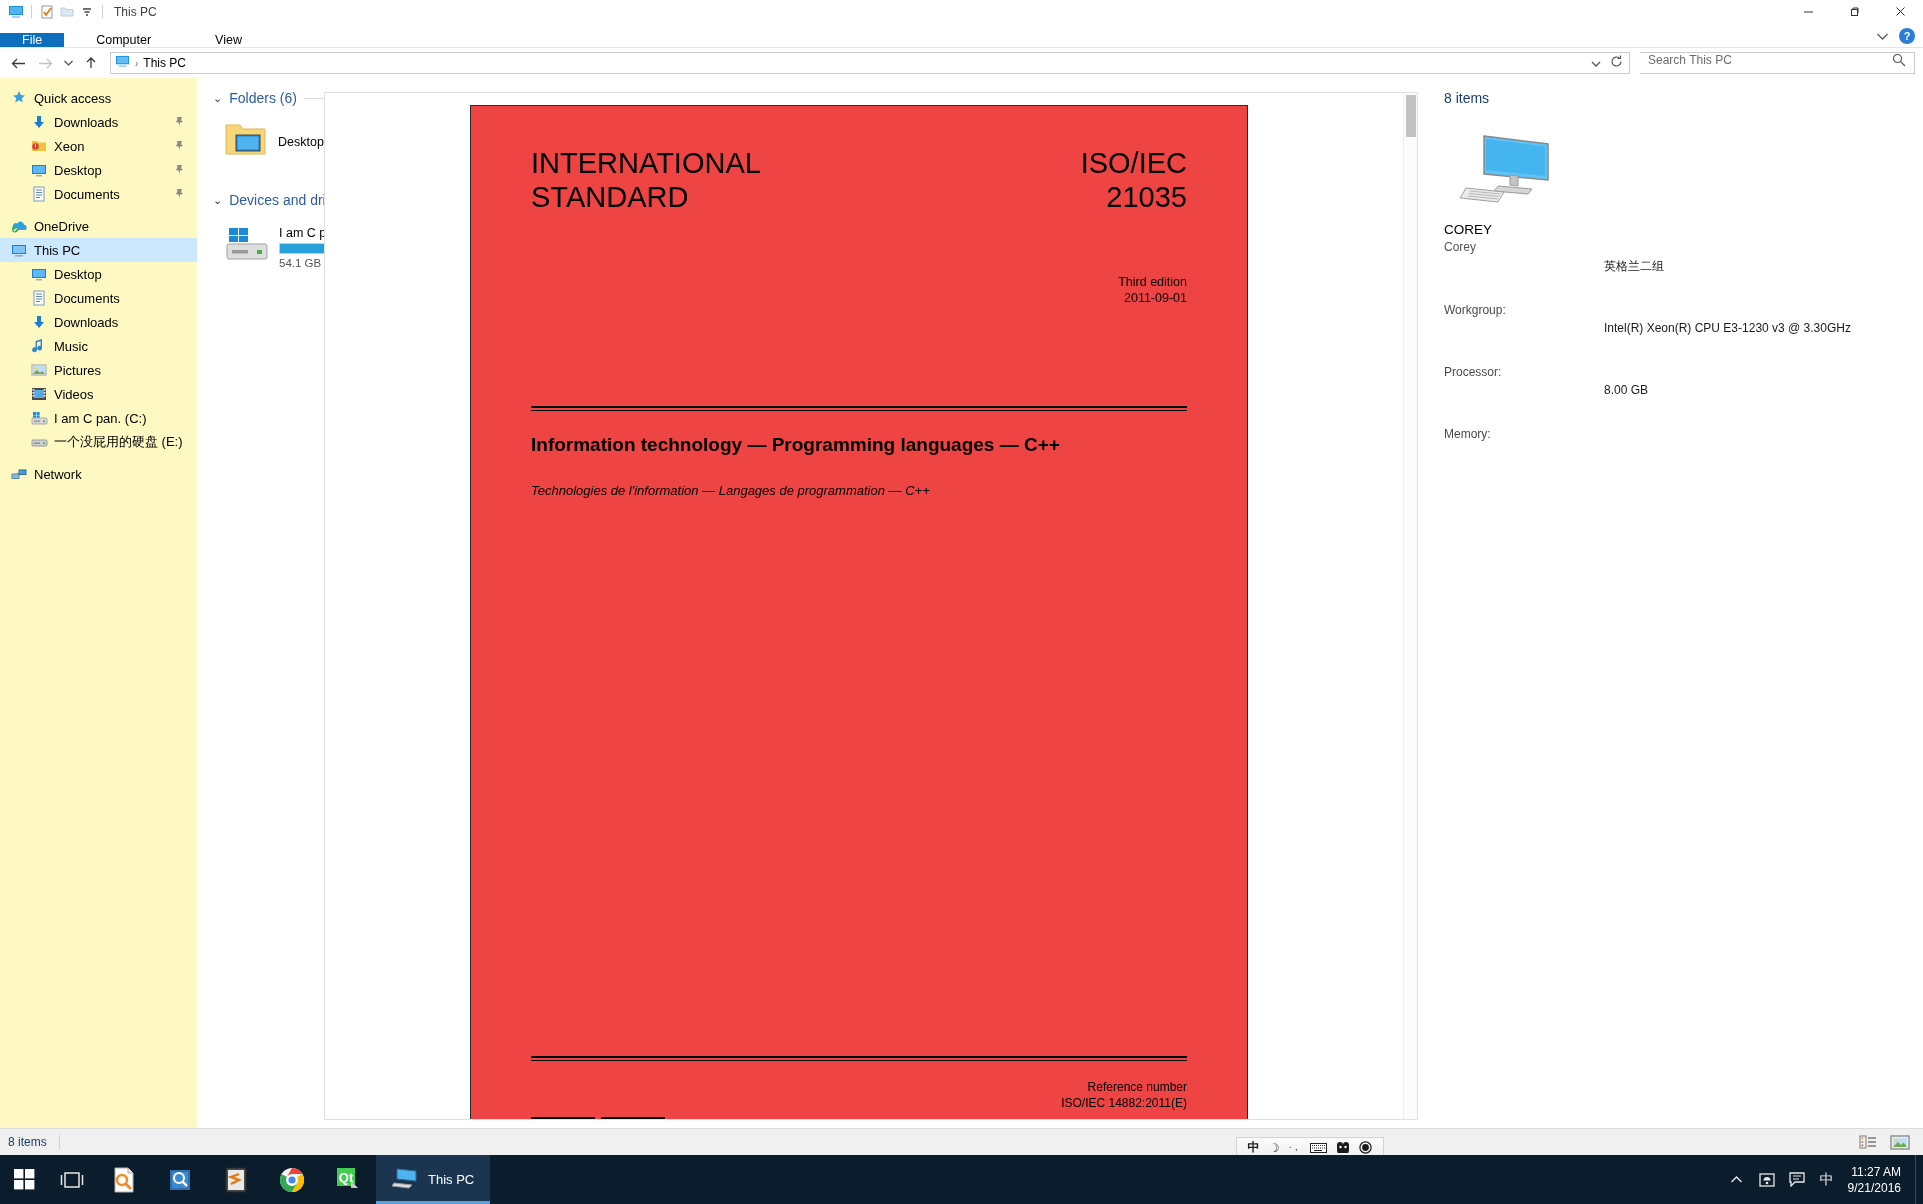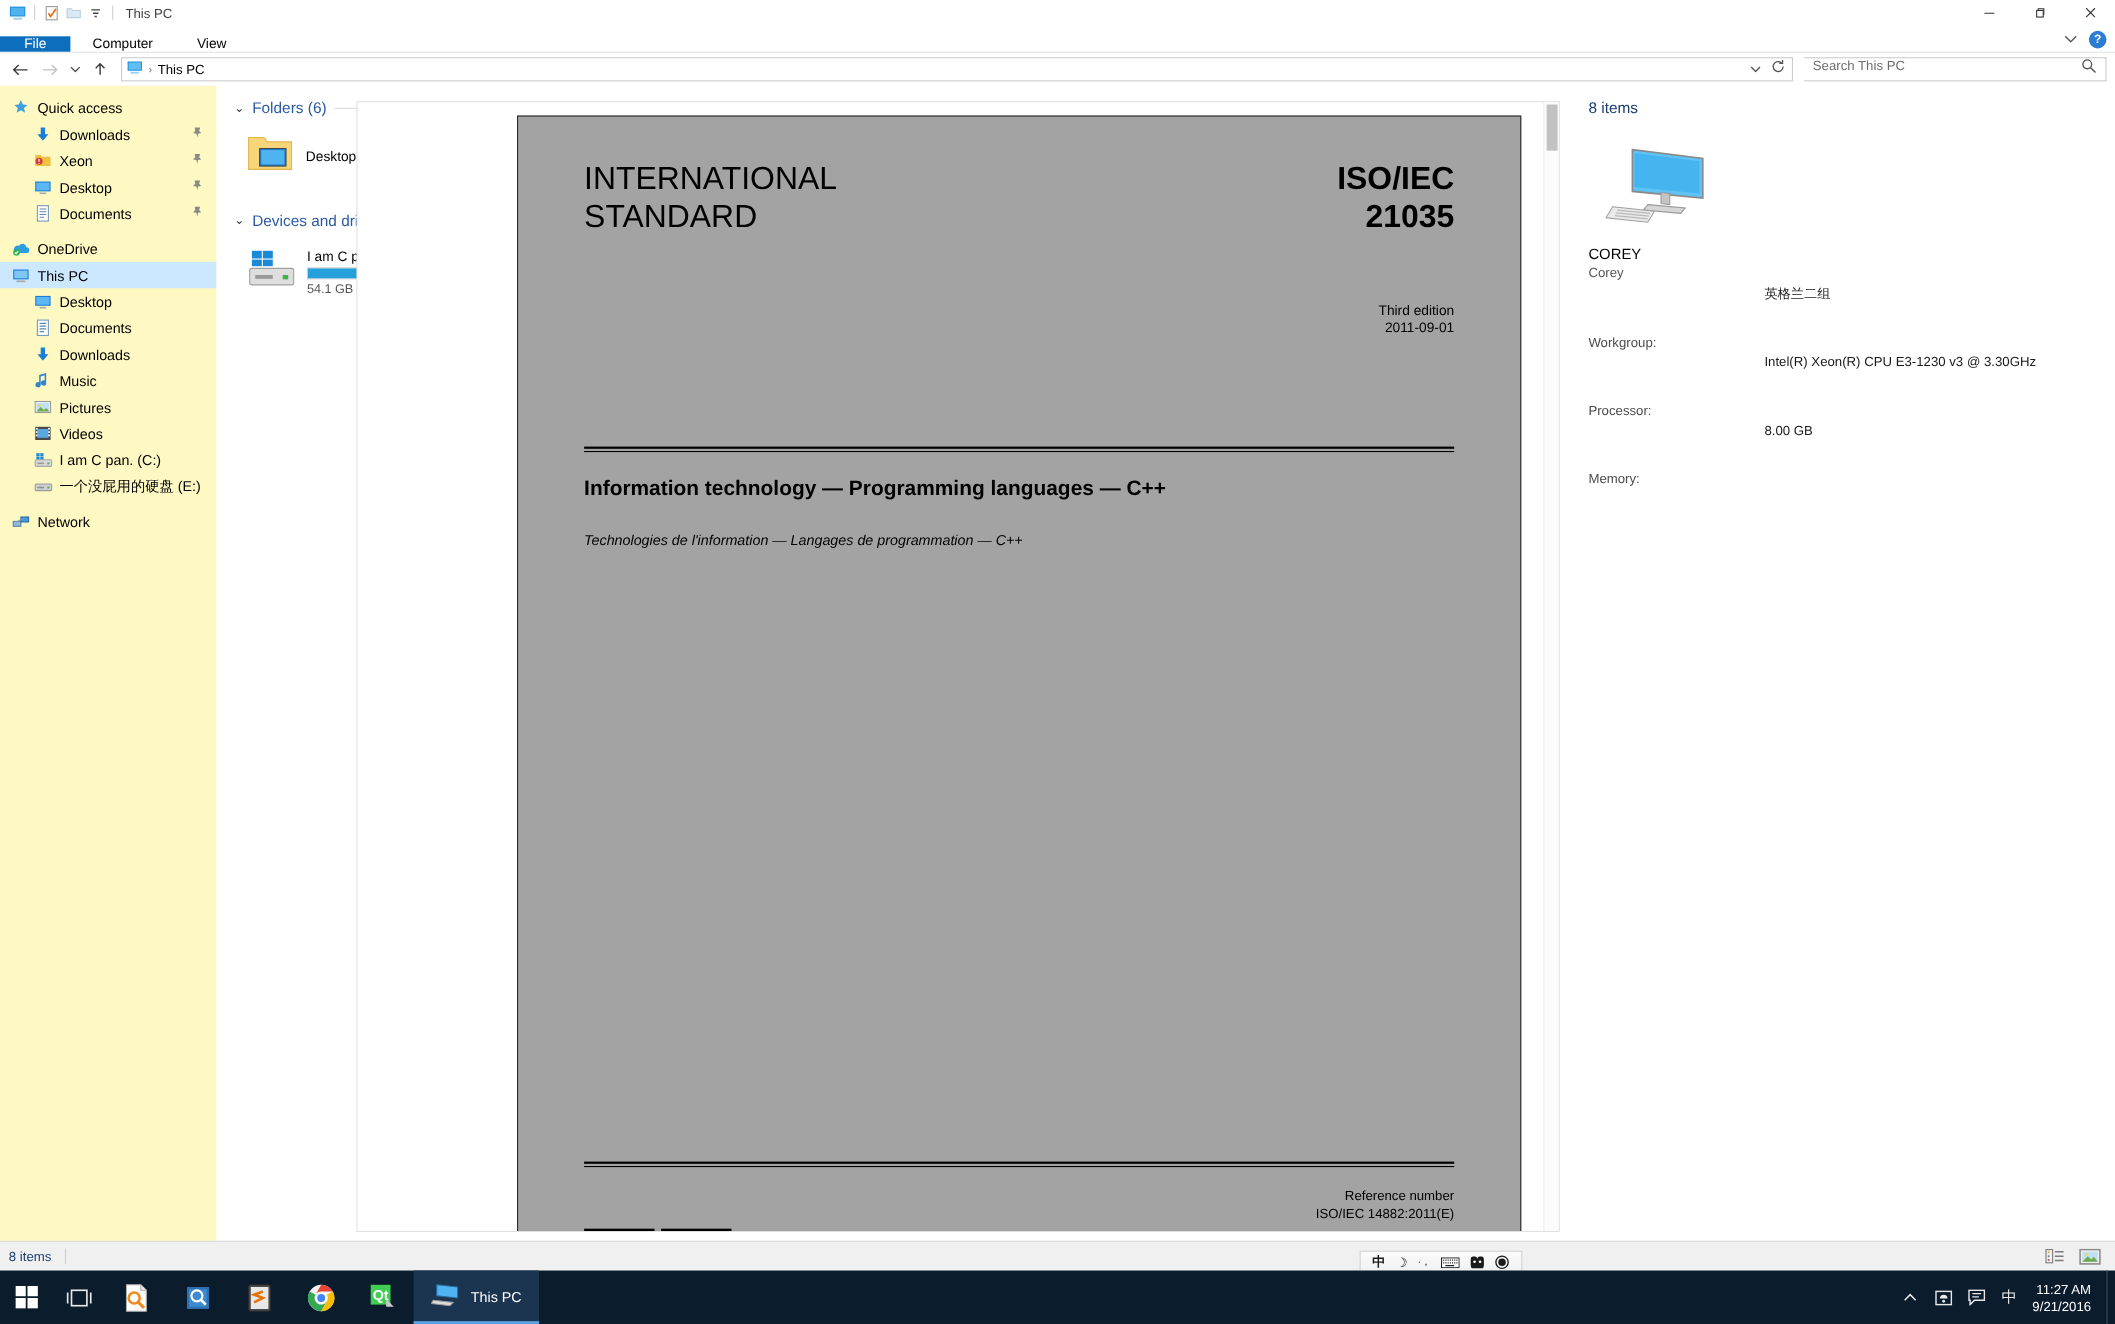--- a/index.html
+++ b/index.html
@@ -26,21 +26,21 @@
   .qat-sep { width: 1px; height: 13px; background: #cfcfcf; margin: 0 5px; }
   .title-text { font-size: 12px; color: #3f3f3f; margin-left: 6px; }
   .wincontrols { position: absolute; right: 0; top: 0; display: flex; }
   .wc { width: 46px; height: 23px; display: flex; align-items: center; justify-content: center; }
 
   
   .ribbonbar {
     height: 25px; background: #ffffff; display: flex; align-items: flex-end;
     position: relative; border-bottom: 1px solid #e4e4e4;
   }
-  .tab { padding: 0 20px; display: flex; align-items: center; font-size: 12.5px; color: #000; }
+  .tab { padding: 0 32px; display: flex; align-items: center; font-size: 12.5px; color: #000; }
   .tab.file { background: #0c6ebc; color: #fff; padding: 0 22px; }
   .ribbon-right { position: absolute; right: 8px; top: 0; height: 25px; display: flex; align-items: center; gap: 10px; }
   .help-btn {
     width: 16px; height: 16px; border-radius: 50%; background: #2b7cd3;
     color: #fff; font-size: 11px; font-weight: bold; display: flex;
     align-items: center; justify-content: center;
   }
 
   
   .addressbar { height: 30px; display: flex; align-items: center; padding: 0 8px; gap: 4px; background:#fff; }
@@ -110,28 +110,28 @@
   .view-btn { width: 22px; height: 18px; display:flex; align-items:center; justify-content:center; }
   .view-btn.active { }
 
   
   #pdfwin {
     position: absolute; left: 325px; top: 93px; width: 1092px; height: 1026px;
     background: #ffffff; box-shadow: 0 0 0 1px #e0e0e0;
     overflow: hidden;
   }
   #pdfpage {
-    position: absolute; left: 145px; top: 12px; width: 913px; height: 1020px;
-    background: #a3a3a3; border: 1px solid #2b2b2b;
+    position: absolute; left: 145px; top: 12px; width: 778px; height: 1020px;
+    background: #ef4444; border: 1px solid #2b2b2b;
     padding: 0;
   }
   .pdf-inner { position: relative; width: 100%; height: 100%; padding: 0 60px; }
   .iso-head { display: flex; justify-content: space-between; padding-top: 40px; }
   .iso-left { font-size: 29px; line-height: 34px; color: #000; letter-spacing: 0px; }
-  .iso-right { font-size: 29px; line-height: 34px; font-weight: bold; text-align: right; }
+  .iso-right { font-size: 29px; line-height: 34px; font-weight: normal; text-align: right; }
   .iso-edition { text-align: right; font-size: 12.5px; line-height: 16px; margin-top: 60px; }
   .rule-triple { margin-top: 100px; }
   .rule-triple .r1 { height: 2px; background: #000; }
   .rule-triple .r2 { height: 1px; background: #000; margin-top: 2px; }
   .pdf-title { font-size: 19px; font-weight: bold; line-height: 24px; margin-top: 22px; color:#000; }
   .pdf-subtitle { font-size: 13px; font-style: italic; margin-top: 26px; color: #000; }
   .pdf-bottom { position: absolute; left: 60px; right: 60px; bottom: 0px; }
   .ref-block { text-align: right; font-size: 12px; line-height: 16px; margin-top: 18px; }
   .iso-logo { margin-top: 6px; display: flex; gap: 6px; }
   .iso-logo span { display: block; width: 64px; height: 7px; background: #000; }

